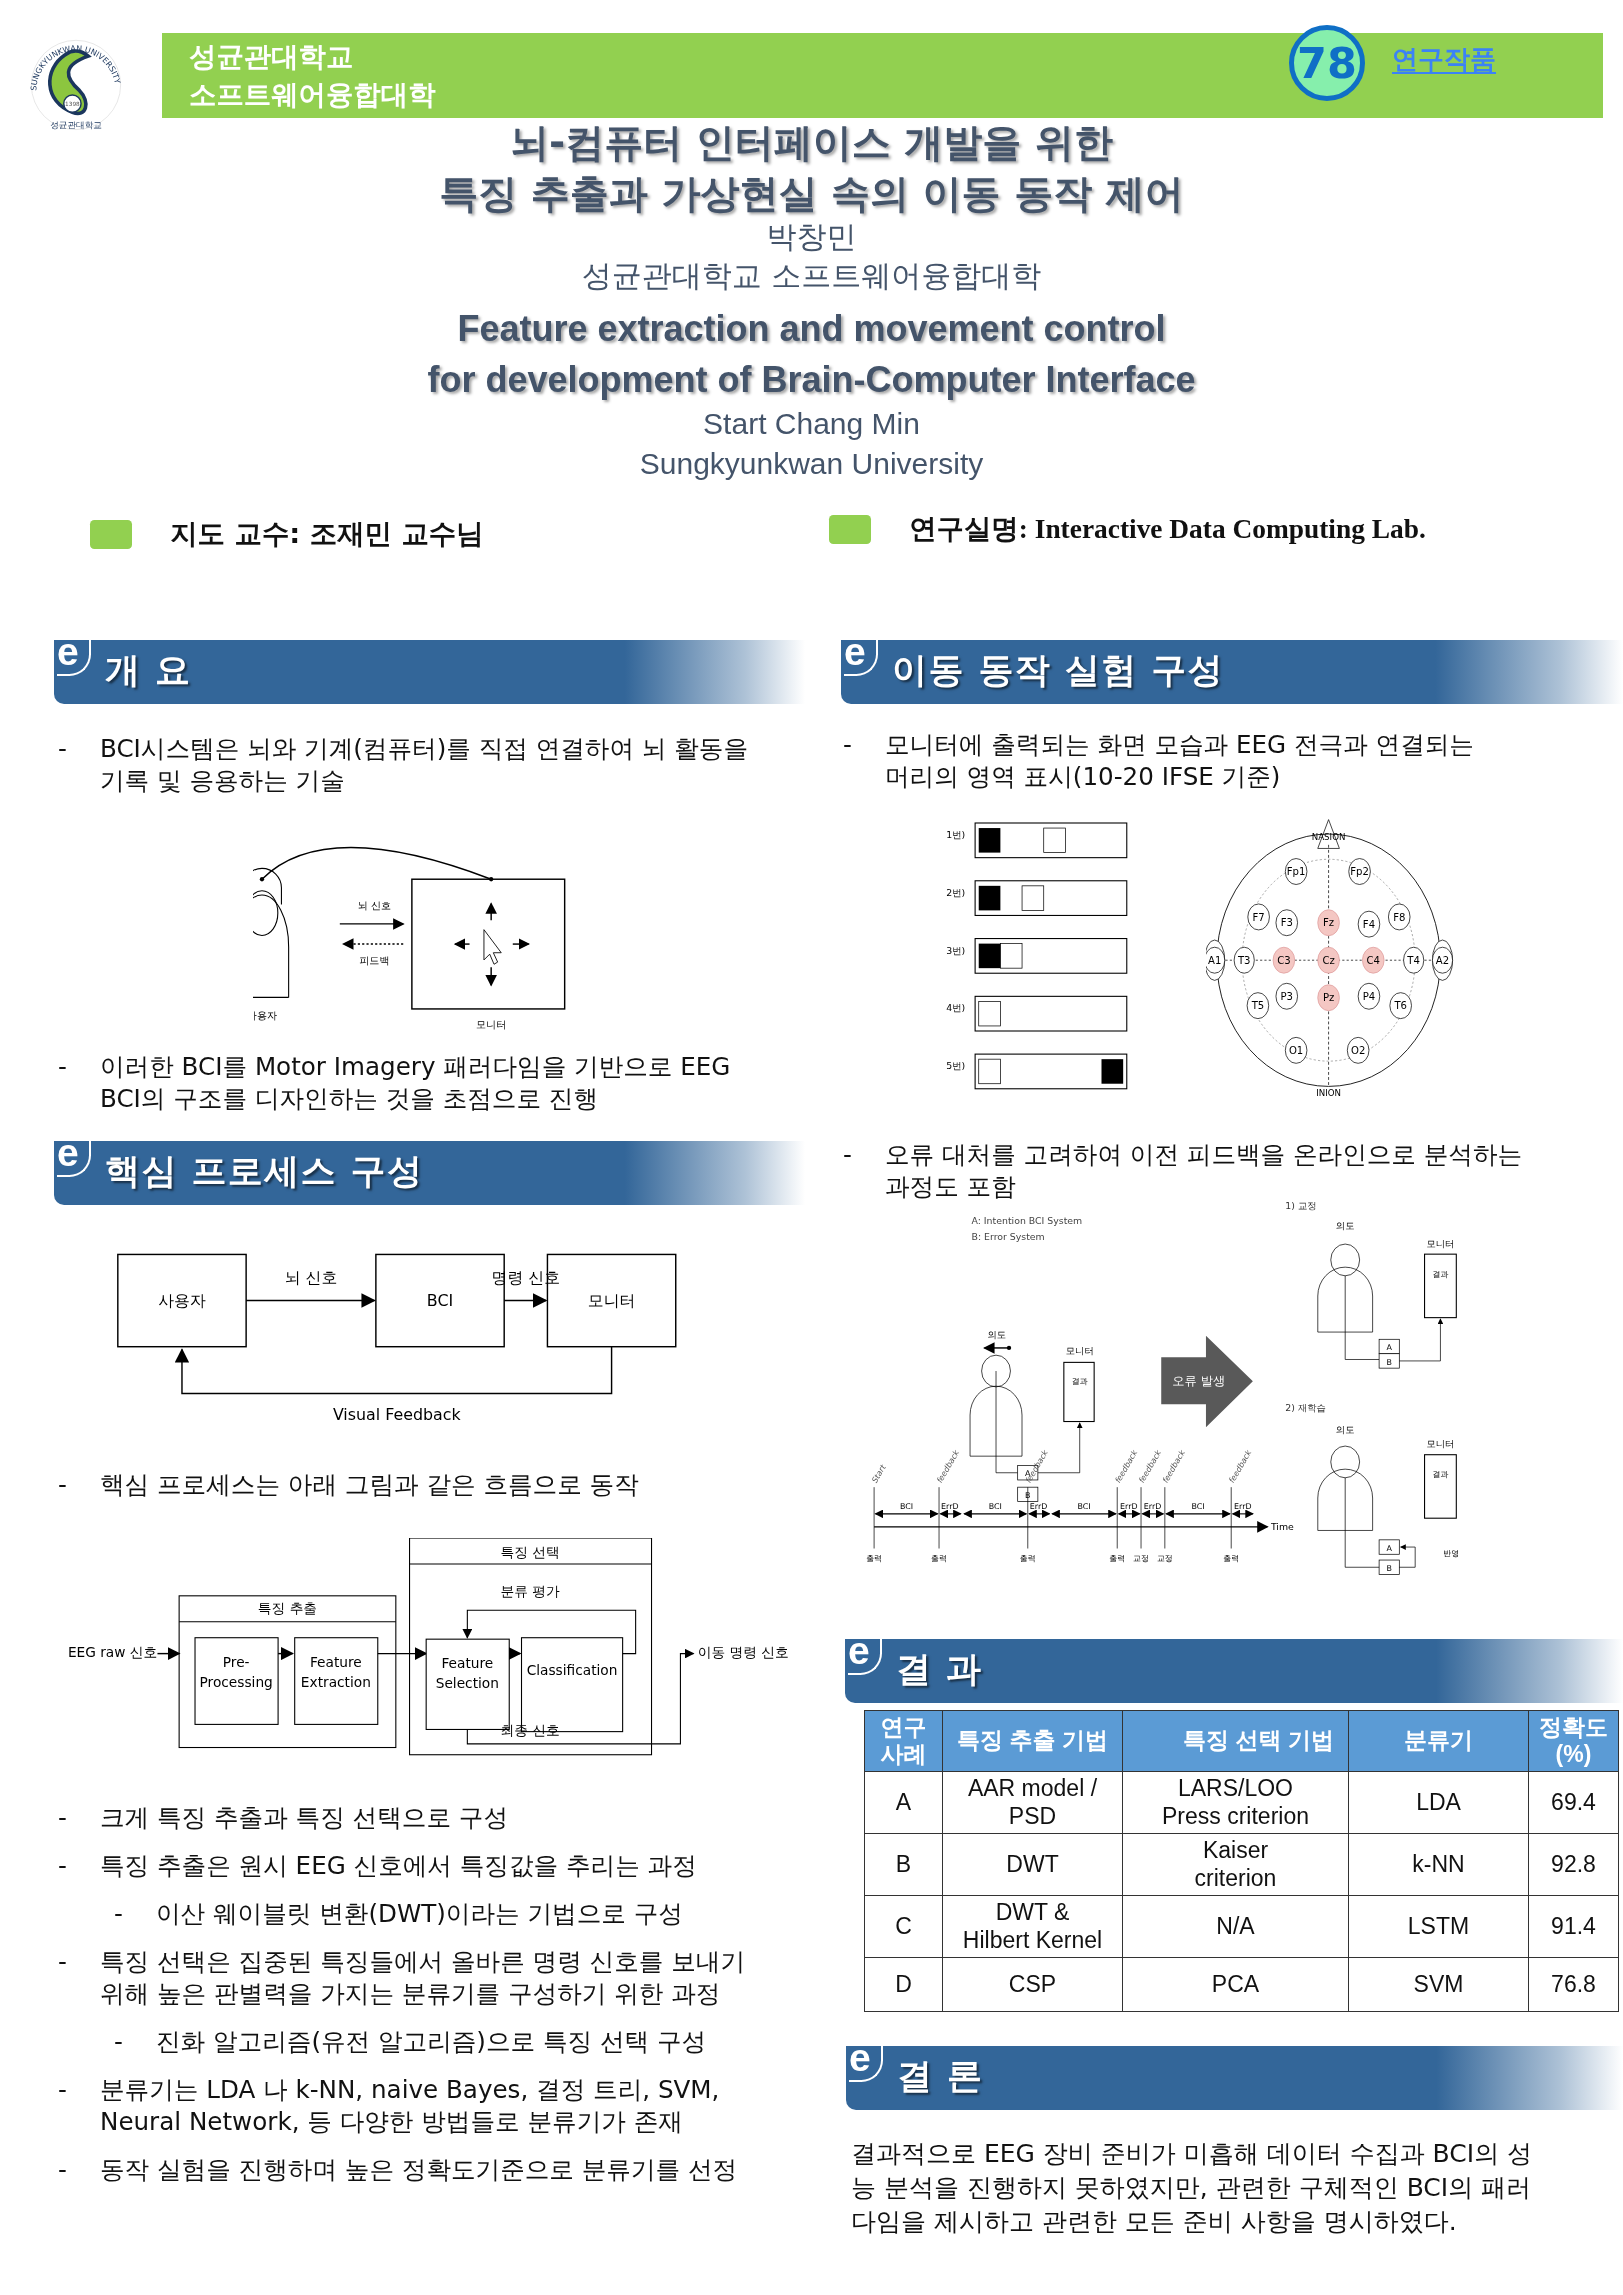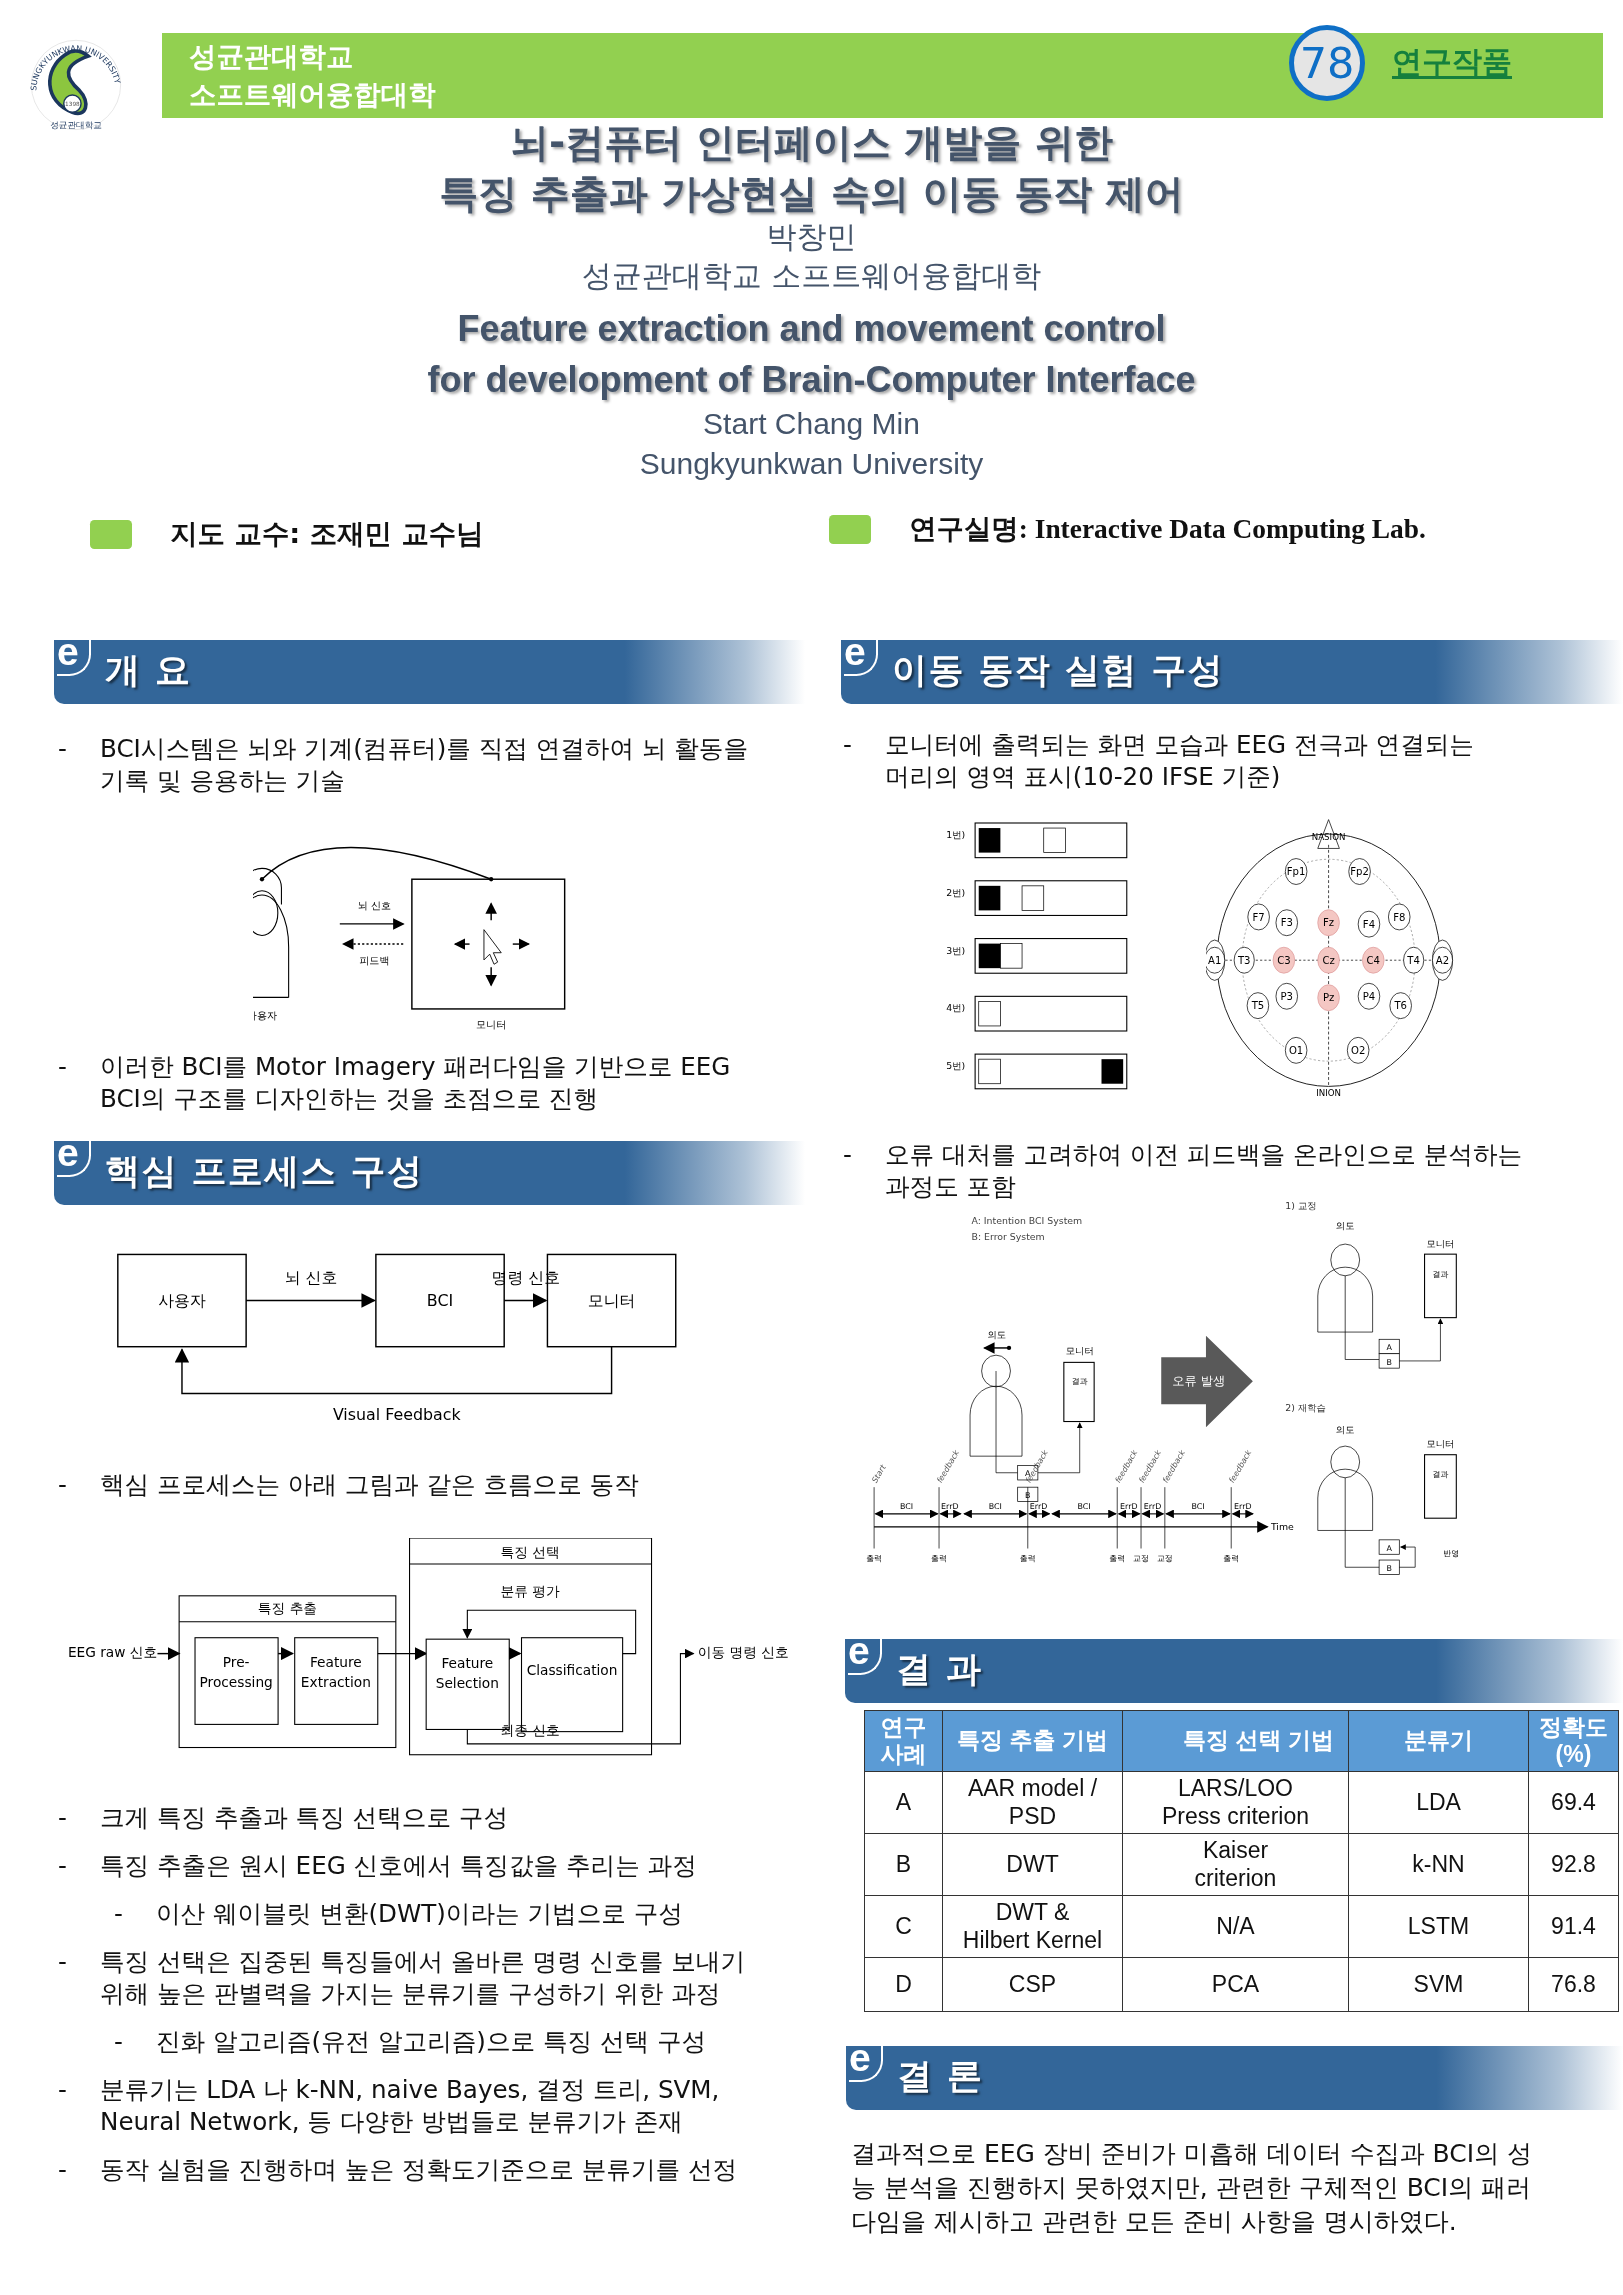--- a/index.html
+++ b/index.html
@@ -5,22 +5,22 @@
   html, body { margin: 0; padding: 0; background: #ffffff; }
   body { width: 1623px; height: 2295px; position: relative; overflow: hidden;
          font-family: "DejaVu Sans", "Liberation Sans", sans-serif; color: #111; }
   .abs { position: absolute; }
 
   
   .logo { left: 21.7px; top: 32.5px; width: 108px; height: 101px; }
   .green-bar { left: 162px; top: 32.5px; width: 1441px; height: 85px; background: #92d050; }
   .school { left: 189px; top: 38px; color: #fff; font-weight: bold; font-size: 27.4px; line-height: 38px; }
   .badge-num { left: 1289px; top: 25px; width: 66px; height: 66px; border: 5px solid #0f6fc6; border-radius: 50%;
-               color: #0f6fc6; font-weight: normal; font-size: 43px; text-align: center; line-height: 66px; background: #e5e5e5; }
-  .badge-label { left: 1392px; top: 42px; color: #15803d; font-weight: bold; font-size: 30px; text-decoration: underline; text-underline-offset: 4.3px; }
+               color: #0f6fc6; font-weight: bold; font-size: 43px; text-align: center; line-height: 66px; background: #86efac; }
+  .badge-label { left: 1392px; top: 42px; color: #3b82f6; font-weight: bold; font-size: 26px; text-decoration: underline; text-underline-offset: 4.3px; }
 
   
   .title-block { left: 0; width: 1623px; text-align: center; color: #44546a; }
   .t-ko { top: 117px; font-size: 39px; font-weight: bold; line-height: 51px; text-shadow: 2.2px 2.2px 2.9px rgba(0,0,0,0.35); }
   .t-name { top: 217px; font-size: 30px; line-height: 39px; }
   .t-school { top: 256px; font-size: 30px; line-height: 40px; }
   .t-en { top: 303px; font-size: 36px; font-weight: bold; line-height: 51px; font-family: "Liberation Sans", sans-serif; text-shadow: 2.2px 2.2px 2.9px rgba(0,0,0,0.35); }
   .t-en-name { top: 404px; font-size: 30px; line-height: 40px; font-family: "Liberation Sans", sans-serif; }
 
   

